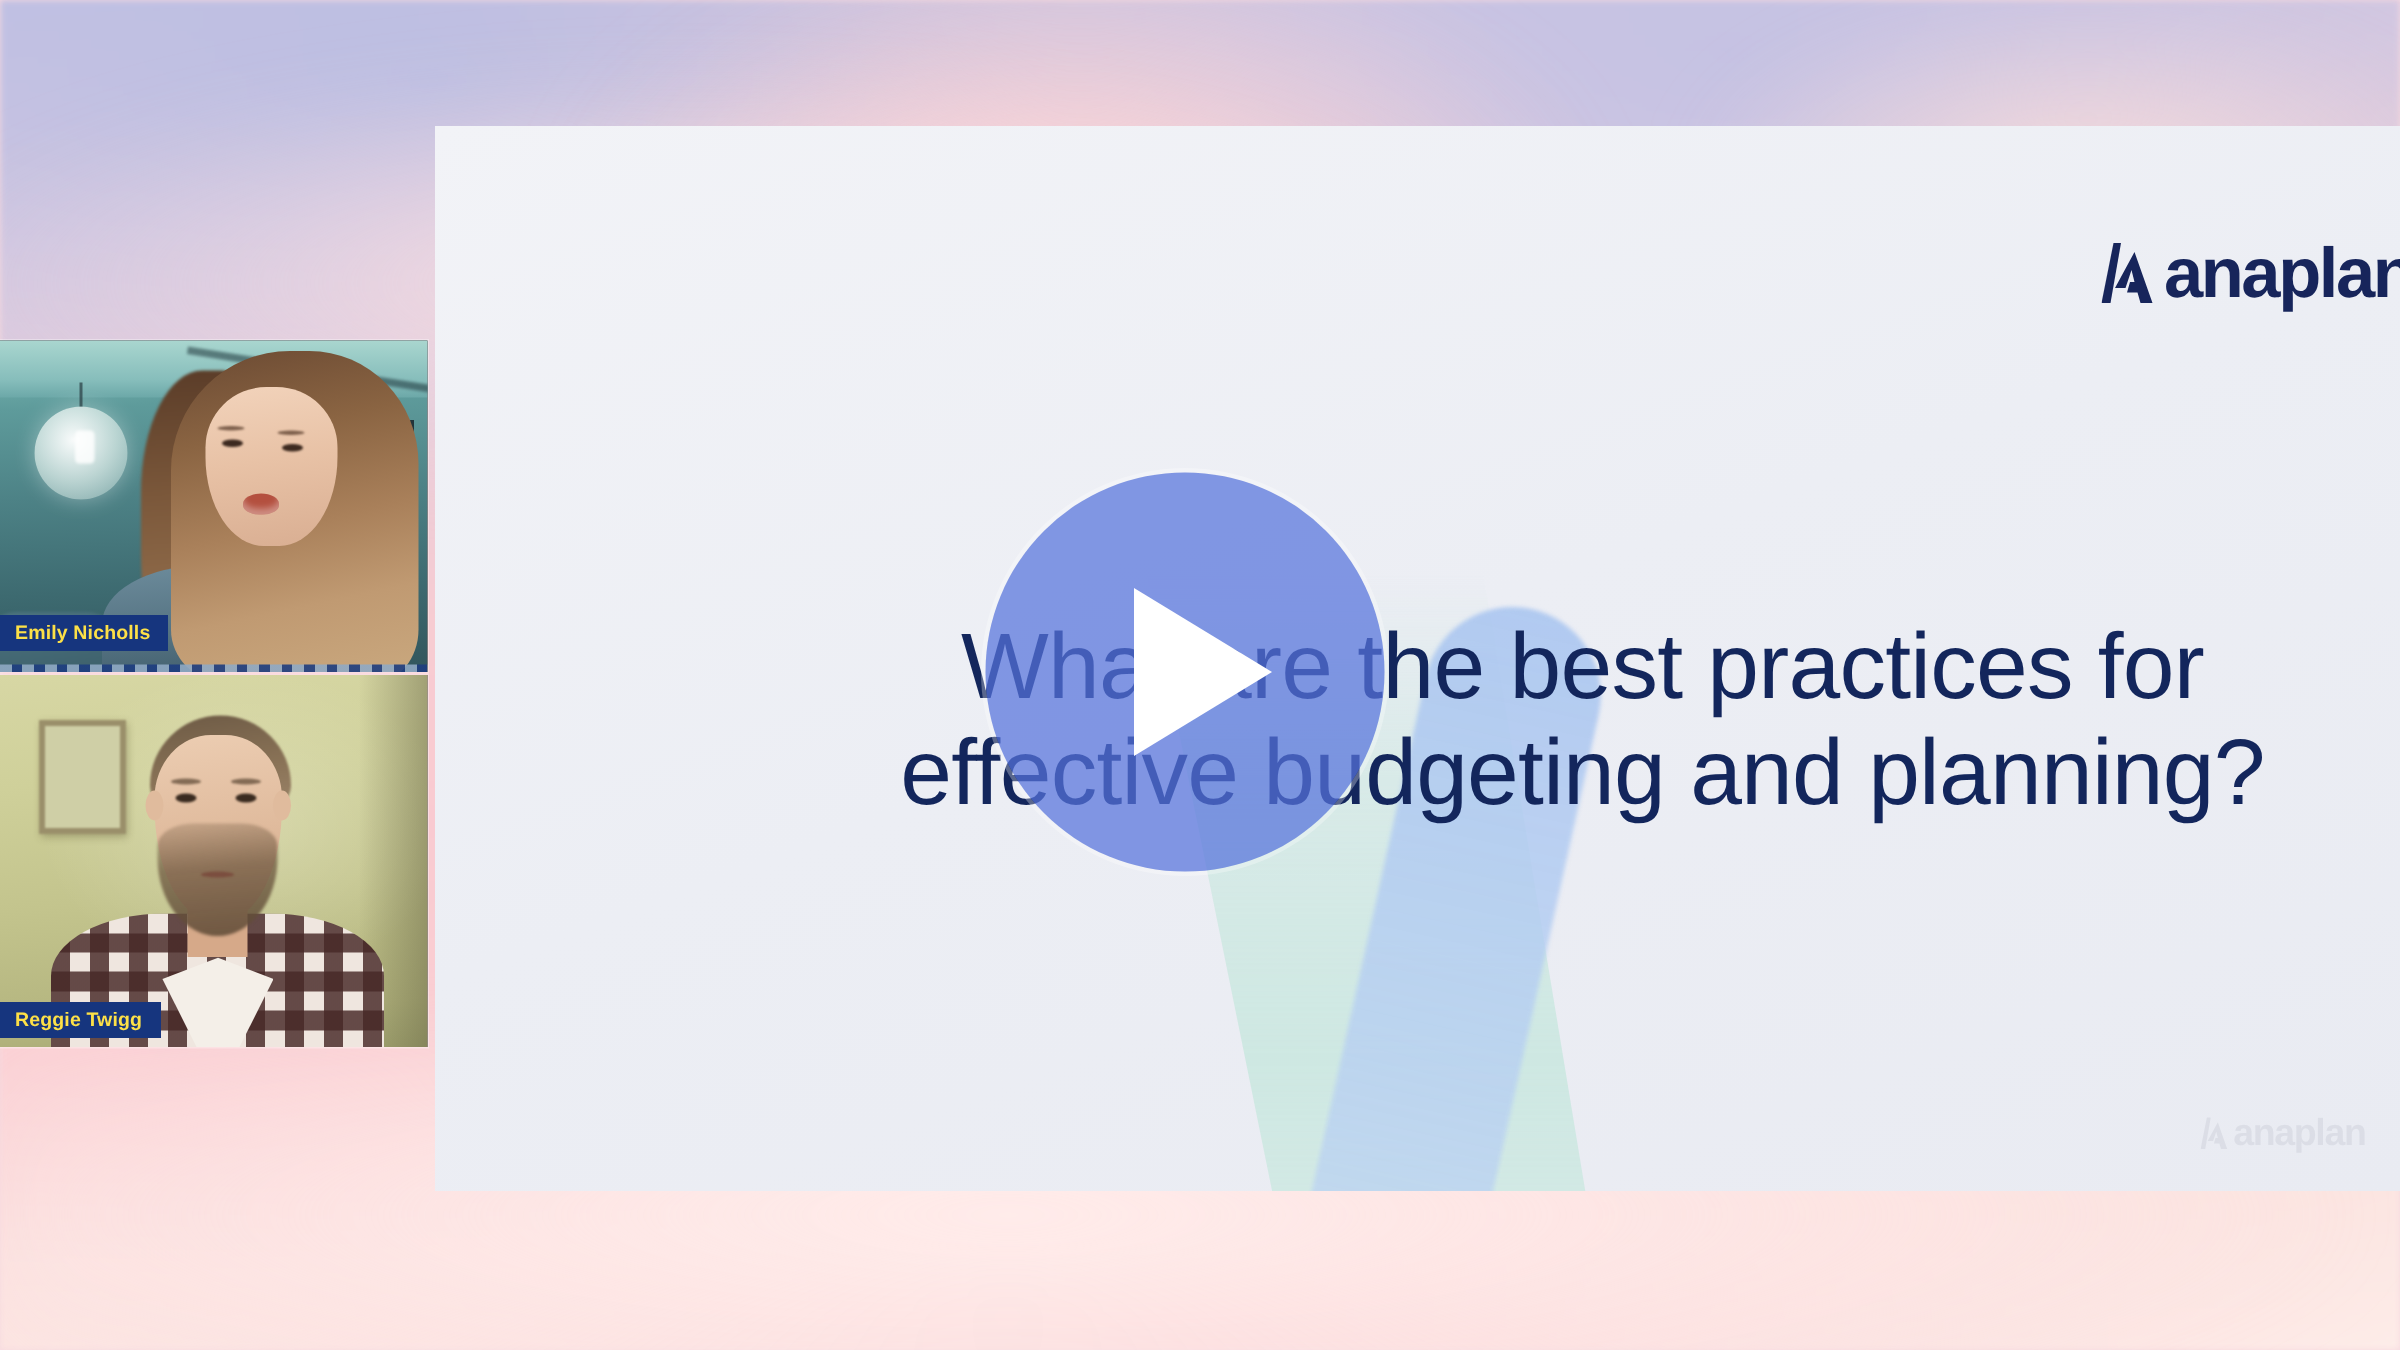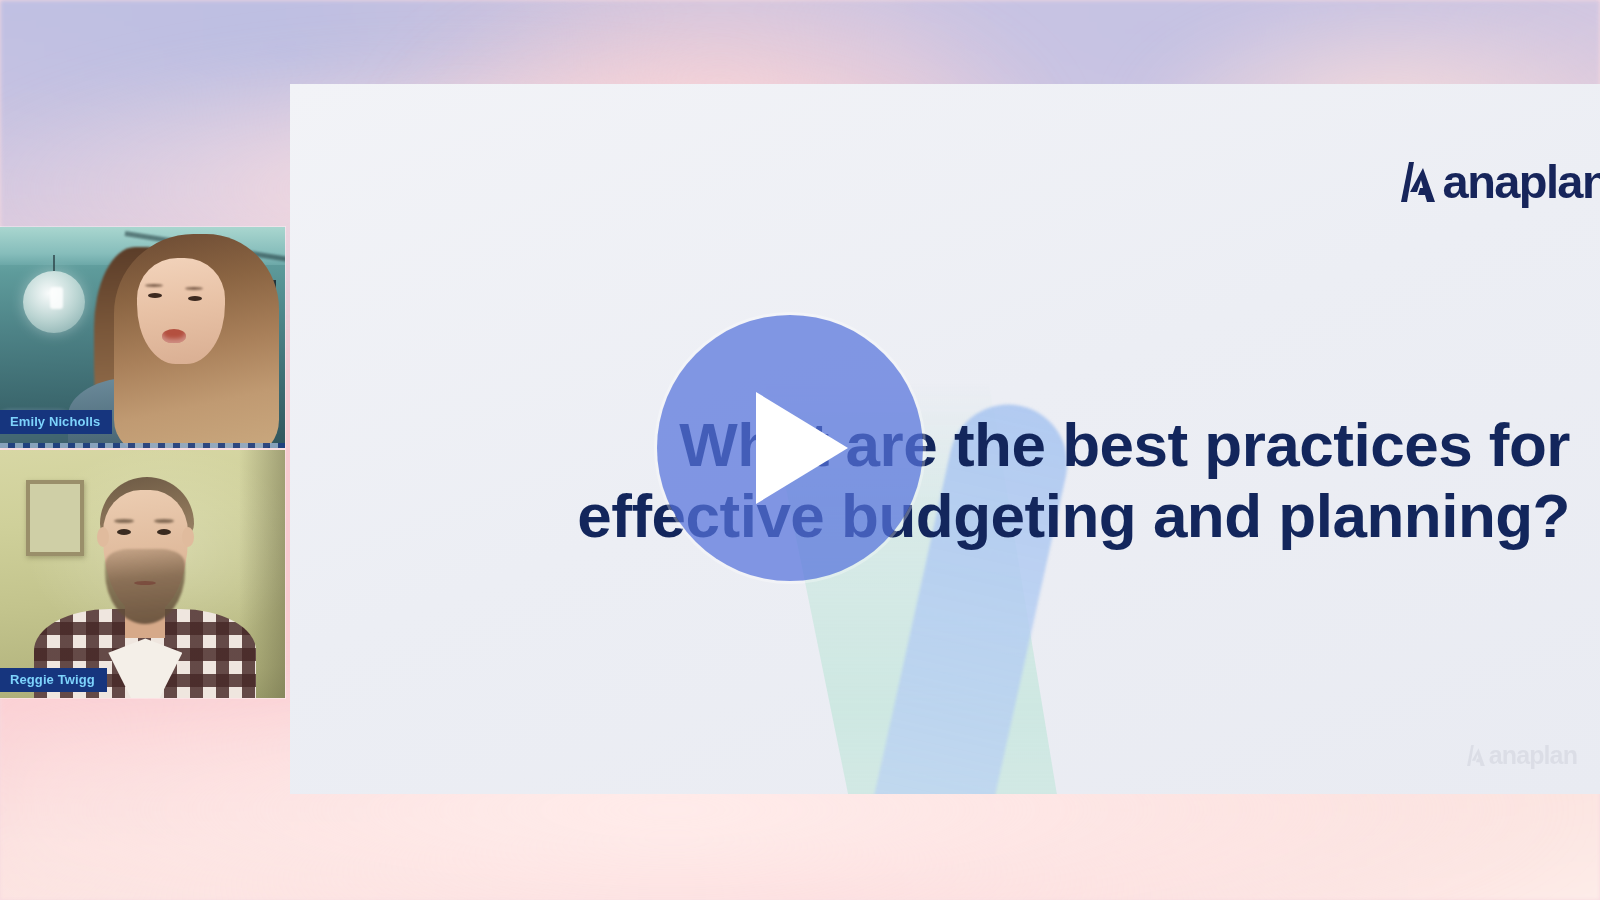--- a/index.html
+++ b/index.html
@@ -101,25 +101,25 @@
     transform-origin: 50% 0%;
     filter: blur(1.5px);
   }
 
   
   .slide-title {
     position: absolute;
     left: 250px;
     top: 326px;
     width: 1030px;
-    text-align: right;
+    text-align: center;
     color: #13265c;
     font-family: "Liberation Sans", sans-serif;
     font-size: 62px;
-    font-weight: 700;
+    font-weight: 400;
     line-height: 1.14;
     letter-spacing: -0.5px;
     white-space: pre-line;
   }
 
   
   .brand-top {
     position: absolute;
     right: -4px;
     top: 74px;
@@ -396,21 +396,21 @@
   .reggie-neck {
     position: absolute; left: 44%; top: 60%;
     width: 14%; height: 16%;
     background: #d6a989;
   }
 
   
   .name-badge {
     position: absolute;
     left: 0;
-    color: #7dd3fc;
+    color: #fde047;
     background: #16357e;
     font-size: 13px;
     font-weight: 700;
     letter-spacing: 0.1px;
     padding: 5px 12px 6px 10px;
     line-height: 1;
     white-space: nowrap;
   }
   #badge-emily  { bottom: 14px; }
   #badge-reggie { bottom: 6px; }

